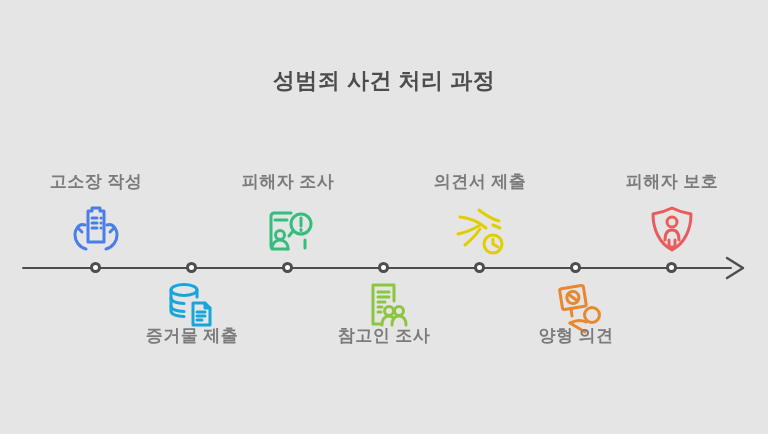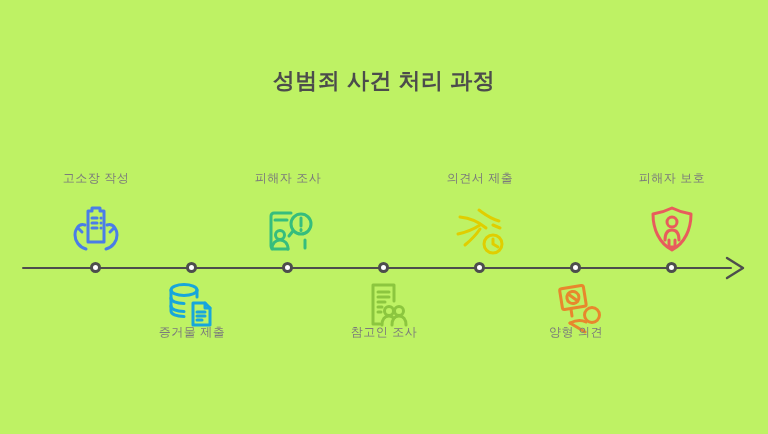--- a/index.html
+++ b/index.html
@@ -1,19 +1,19 @@
 <!DOCTYPE html>
 <html><head>
 <meta charset="utf-8">
 <style>
   html,body{margin:0;padding:0;background:#ffffff;}
   .canvas{
     position:relative;
     width:768px;height:434px;
-    background:#bef264;
+    background:#e5e5e5;
     overflow:hidden;
     font-family:"Liberation Sans","DejaVu Sans",sans-serif;
   }
   .title{
     position:absolute;left:0;top:66px;width:768px;
     margin:0;text-align:center;
     font-size:22px;font-weight:700;color:#4c4c4c;letter-spacing:0.5px;
   }
   .timeline-line{
     position:absolute;left:22px;top:267px;width:710px;height:2px;
@@ -24,21 +24,21 @@
     position:absolute;top:262px;width:5px;height:5px;
     border:3px solid #4d4d4d;border-radius:50%;background:#ffffff;
   }
   .n0{left:90px}.n1{left:186px}.n2{left:282px}.n3{left:378px}
   .n4{left:474px}.n5{left:570px}.n6{left:666px}
   .step{position:absolute;width:160px;text-align:center;}
   .s0{left:16px}.s1{left:112px}.s2{left:208px}.s3{left:304px}
   .s4{left:400px}.s5{left:496px}.s6{left:592px}
   .step .lbl{
     position:absolute;left:0;width:160px;
-    font-size:12px;font-weight:400;color:#7b7b7b;letter-spacing:0.5px;
+    font-size:17px;font-weight:700;color:#7b7b7b;letter-spacing:0.5px;
   }
   .step.top{top:0}
   .step.top .lbl{top:170px}
   .step.top .ico{position:absolute;left:52px;top:203px;}
   .step.bottom{top:0}
   .step.bottom .ico{position:absolute;left:52px;top:278px;}
   .step.bottom .lbl{top:324px}
   .ico svg{display:block;}
 </style>
 </head>

